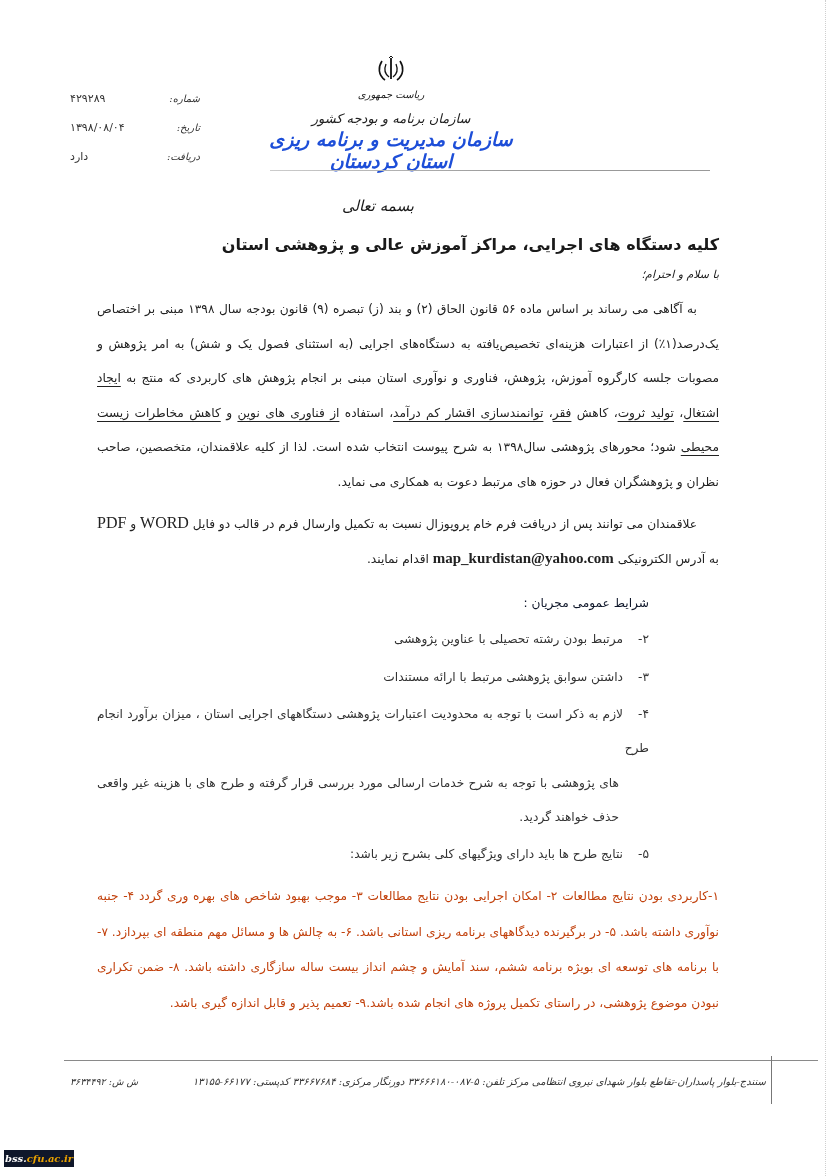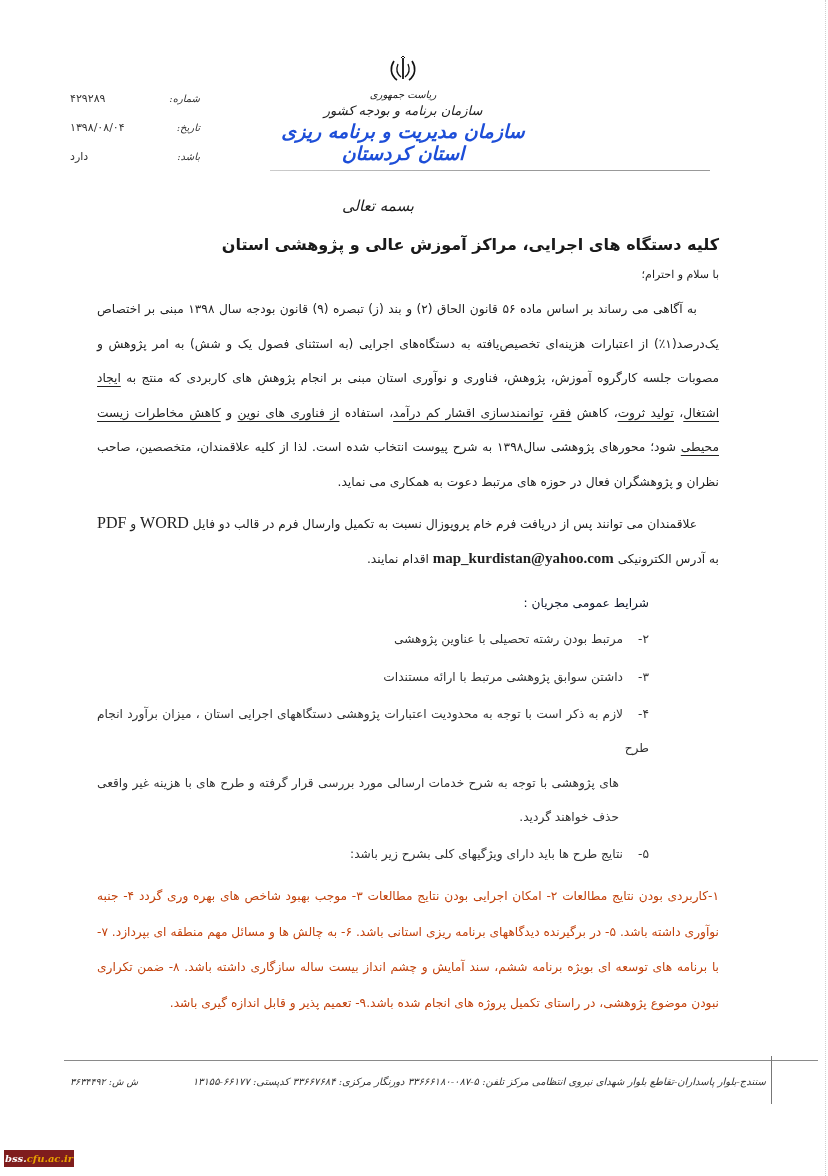--- a/index.html
+++ b/index.html
@@ -17,46 +17,46 @@
   .meta { position: absolute; left: 70px; top: 92px; width: 130px; }
   .meta-row {
     display: flex; justify-content: space-between; align-items: baseline;
     height: 29px; direction: rtl;
   }
   .meta-label { font-family: "DejaVu Serif", serif; font-style: italic; font-size: 10px; color: #333; }
   .meta-value { font-size: 11px; color: #333; letter-spacing: 0.5px; }
 
   
   .letterhead {
-    position: absolute; left: 268px; top: 55px; width: 270px;
+    position: absolute; left: 256px; top: 55px; width: 270px;
     text-align: center; direction: rtl;
   }
   .emblem { display: block; margin: 0 auto 4px auto; width: 30px; height: 30px; }
   .presidency { font-family: "DejaVu Serif", serif; font-style: italic; font-size: 10px; color: #222; margin-top: 0; }
-  .org1 { font-family: "DejaVu Serif", serif; font-style: italic; font-size: 13px; color: #222; margin-top: 3px; }
+  .org1 { font-family: "DejaVu Serif", serif; font-style: italic; font-size: 13px; color: #222; margin-top: 11px; }
   .org2 { font-family: "DejaVu Serif", serif; font-style: italic; font-weight: bold; font-size: 19px; color: #1d4ed8; margin-top: 2px; letter-spacing: -0.3px; }
   .head-rule {
     position: absolute; left: 270px; top: 170px; width: 440px; height: 1px;
     background: linear-gradient(to left, #999 0%, #999 45%, #ccc 100%);
   }
 
   
   .content {
     position: absolute; left: 97px; top: 190px; width: 622px;
     direction: rtl; text-align: justify;
   }
   .besmeh {
     text-align: center; font-family: "DejaVu Serif", serif; font-style: italic;
     font-size: 15px; margin: 0; height: 32px; line-height: 32px; padding-right: 60px;
   }
   .recipient {
     font-weight: bold; font-size: 16px; margin: 8px 0 0 0; height: 30px; line-height: 30px;
   }
   .greeting {
-    font-family: "DejaVu Serif", serif; font-size: 11px;
+    font-family: "DejaVu Serif", serif; font-style: italic; font-size: 11px;
     margin: 4px 0 0 0; height: 22px; line-height: 22px; text-align: right;
   }
   .para {
     font-size: 12.2px; line-height: 34.6px; margin: 6px 0 0 0; text-indent: 22px;
     color: #222;
   }
   .para u { text-decoration: underline; text-underline-offset: 4px; }
   .para2 { font-size: 12.2px; line-height: 34px; margin: 6px 0 0 0; text-indent: 22px; color: #222; }
   .latin { font-family: "Liberation Serif", serif; font-size: 16px; direction: ltr; unicode-bidi: embed; }
   .email { font-family: "Liberation Serif", serif; font-weight: bold; font-size: 15px; direction: ltr; unicode-bidi: embed; }
@@ -77,21 +77,21 @@
   .footer {
     position: absolute; left: 70px; top: 1070px; width: 696px; height: 22px;
     display: flex; justify-content: space-between; align-items: center; direction: rtl;
   }
   .foot-address { font-family: "DejaVu Serif", serif; font-style: italic; font-size: 10px; color: #333; white-space: nowrap; margin-left: 40px; }
   .foot-fax { font-family: "DejaVu Serif", serif; font-style: italic; font-size: 9.5px; color: #333; white-space: nowrap; }
 
   
   .watermark {
     position: absolute; left: 4px; top: 1150px; width: 70px; height: 17px;
-    background: #7f1d1d; color: #fff; font-family: "DejaVu Serif", serif;
+    background: #0f172a; color: #fff; font-family: "DejaVu Serif", serif;
     font-style: italic; font-weight: bold; font-size: 10px; line-height: 17px;
     text-align: center;
   }
   .watermark .accent { color: #e8a100; }
 </style>
 </head>
 <body>
 
 <div class="page">
   <div class="scan-edge"></div>
@@ -99,21 +99,21 @@
   <div class="meta">
     <div class="meta-row">
       <span class="meta-label">شماره:</span>
       <span class="meta-value">۴۲۹۲۸۹</span>
     </div>
     <div class="meta-row">
       <span class="meta-label">تاریخ:</span>
       <span class="meta-value">۱۳۹۸/۰۸/۰۴</span>
     </div>
     <div class="meta-row">
-      <span class="meta-label">باشد:</span>
+      <span class="meta-label">دریافت:</span>
       <span class="meta-value">دارد</span>
     </div>
   </div>
 
   <div class="letterhead">
     <svg class="emblem" viewBox="0 0 30 30">
       <path d="M6 6 C2 12 2 20 9 25" fill="none" stroke="#111" stroke-width="1.6"></path>
       <path d="M24 6 C28 12 28 20 21 25" fill="none" stroke="#111" stroke-width="1.6"></path>
       <path d="M10 9 C8 14 9 19 13 22" fill="none" stroke="#111" stroke-width="1.3"></path>
       <path d="M20 9 C22 14 21 19 17 22" fill="none" stroke="#111" stroke-width="1.3"></path>

